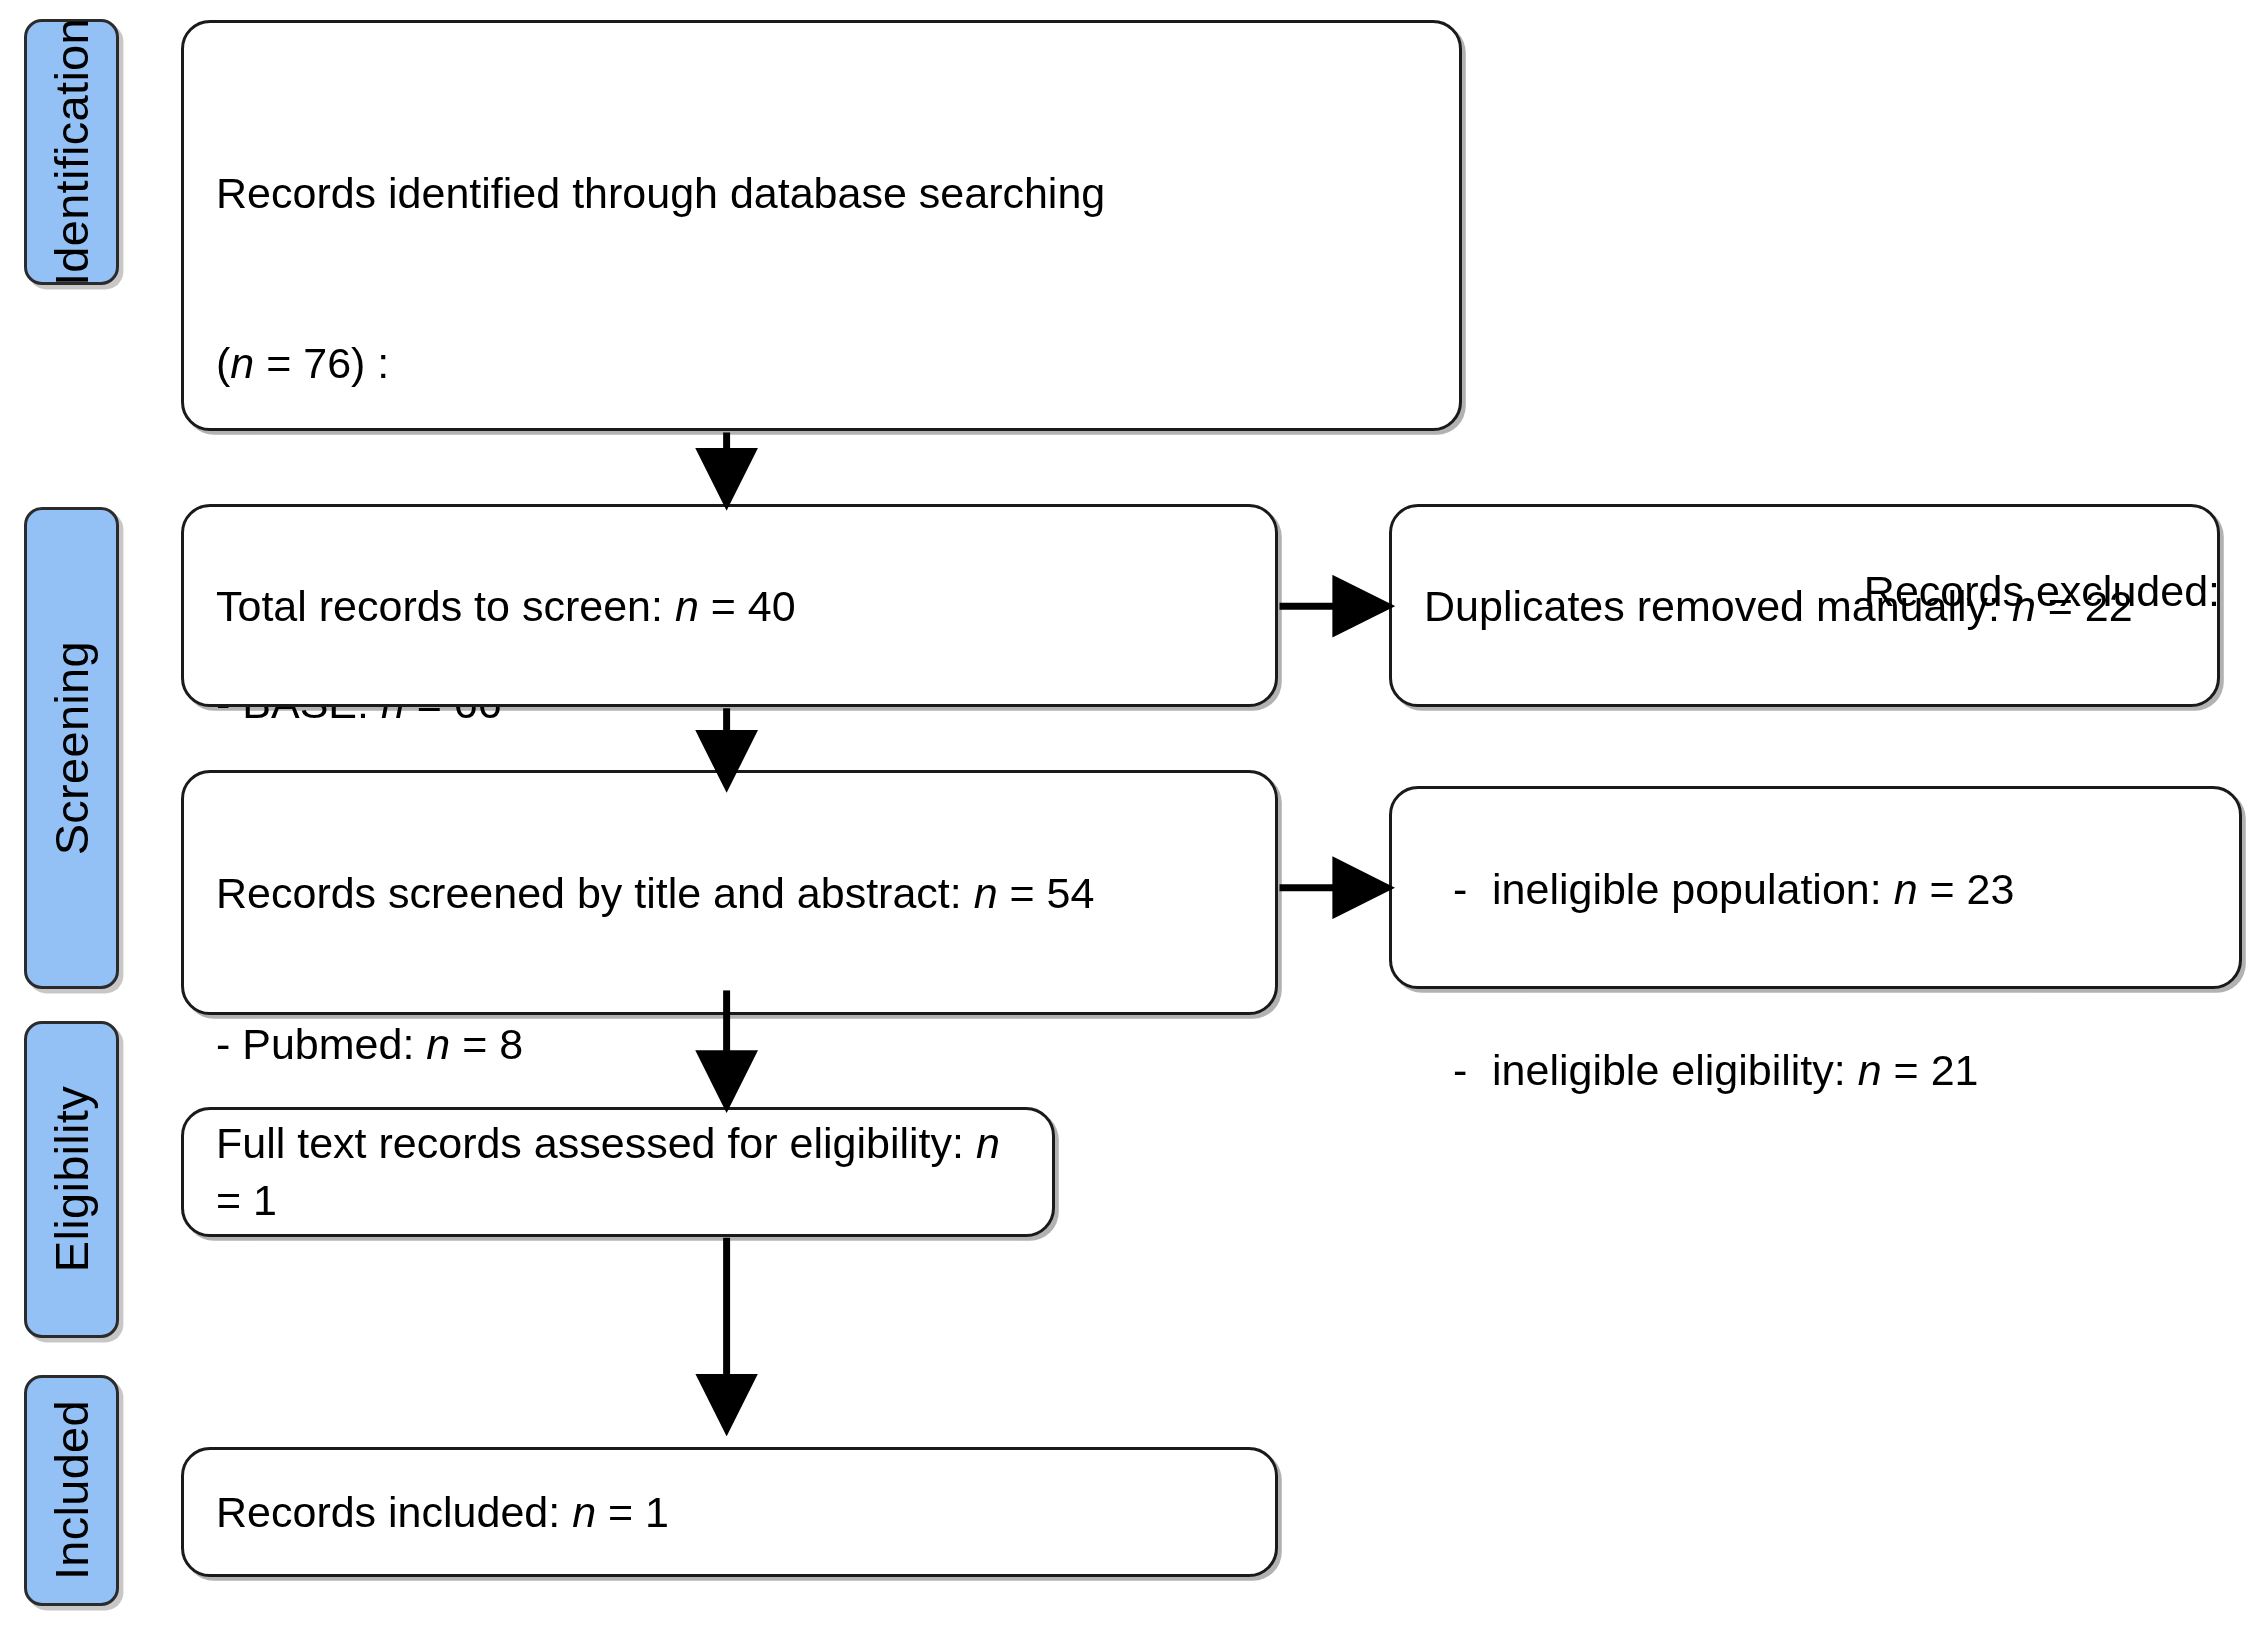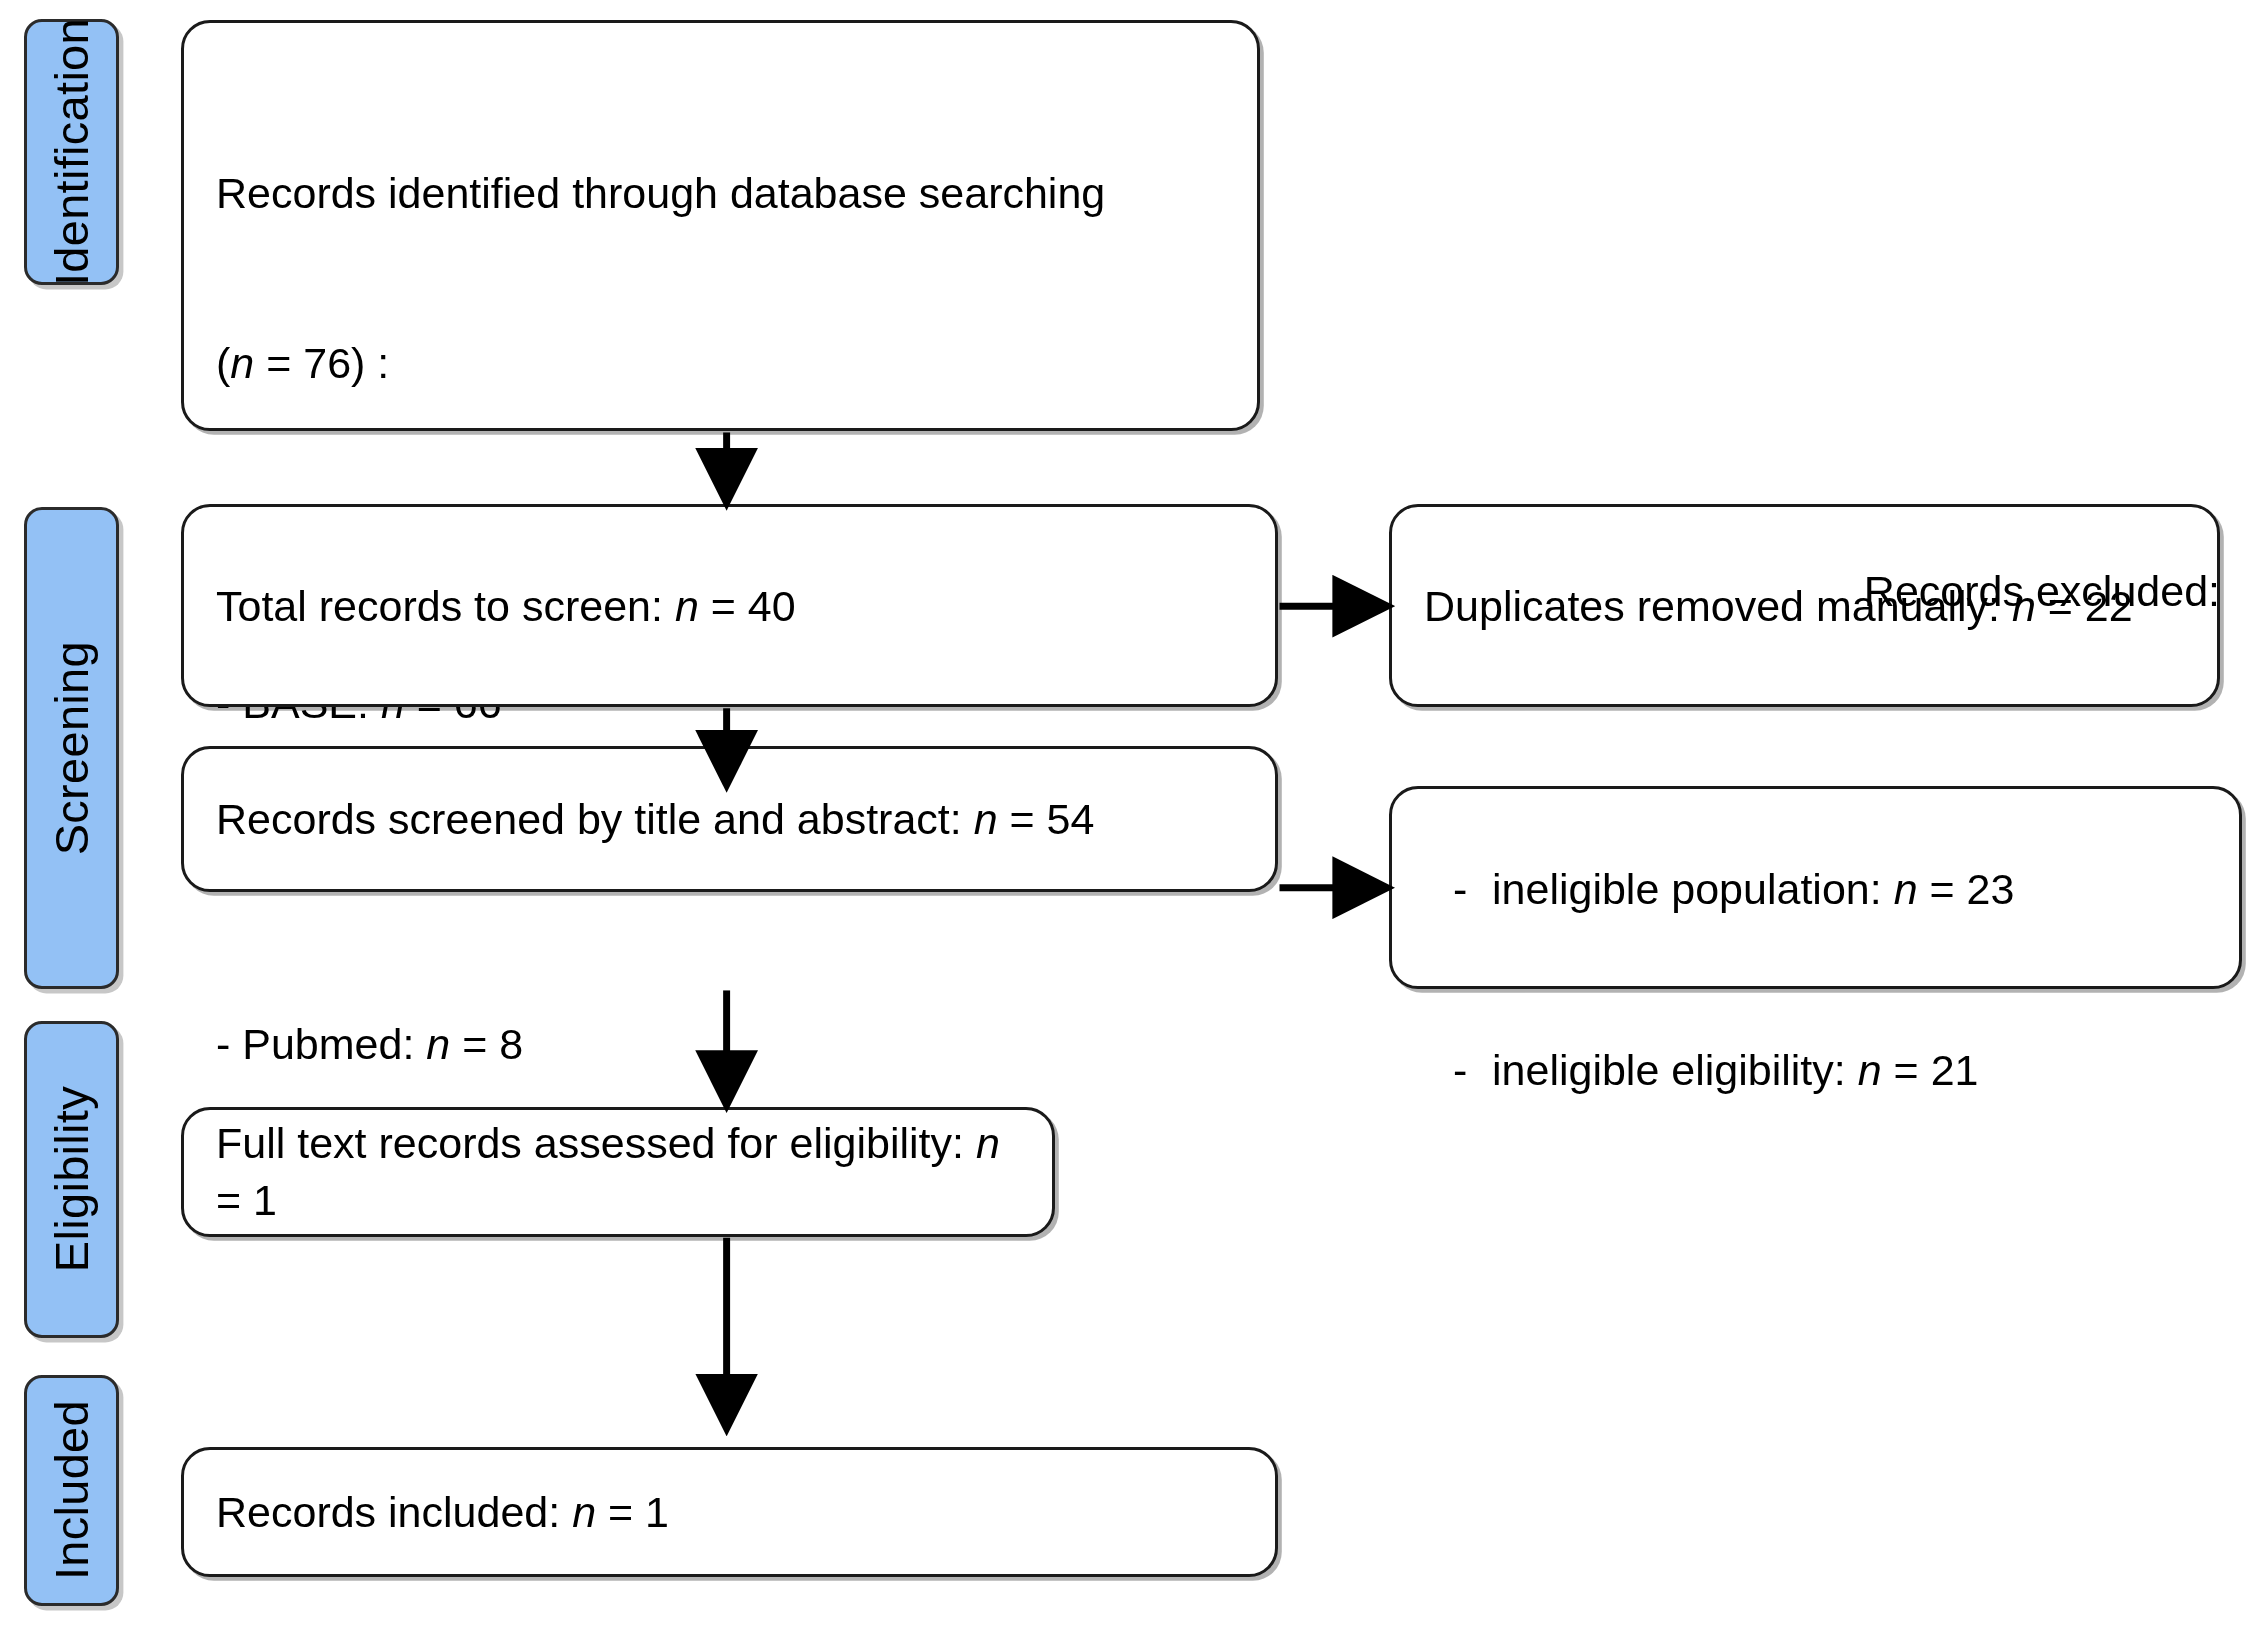--- a/index.html
+++ b/index.html
@@ -106,41 +106,41 @@
   </div>
 
   <div class="stage-box" style="left:24px; top:1021px; width:95px; height:317px;">
     <span class="stage-label">Eligibility</span>
   </div>
 
   <div class="stage-box" style="left:24px; top:1375px; width:95px; height:231px;">
     <span class="stage-label">Included</span>
   </div>
 
-  <div class="flow-box" style="left:181px; top:20px; width:1079px; height:411px;">
+  <div class="flow-box" style="left:181px; top:20px; width:1281px; height:411px;">
     <div class="flow-text vtop">
       <div>Records identified through database searching</div>
       <div><span>(</span><span class="ital">n</span><span> = 76) :</span></div>
       <div><span>- ACM: </span><span class="ital">n</span><span> = 1</span></div>
       <div><span>- BASE: </span><span class="ital">n</span><span> = 66</span></div>
       <div><span>- DOAJ: </span><span class="ital">n</span><span> = 0</span></div>
       <div><span>- Pubmed: </span><span class="ital">n</span><span> = 8</span></div>
       <div><span>- SciELO: </span><span class="ital">n</span><span> = 1</span></div>
     </div>
   </div>
 
   <div class="flow-box" style="left:181px; top:504px; width:1097px; height:203px;">
     <div class="flow-text vcenter"><span>Total records to screen: </span><span class="ital">n</span><span> = 40</span></div>
   </div>
 
   <div class="flow-box" style="left:1389px; top:504px; width:831px; height:203px;">
     <div class="flow-text vcenter"><span>Duplicates removed manually: </span><span class="ital">n</span><span> = 22</span></div>
   </div>
 
-  <div class="flow-box" style="left:181px; top:746px; width:1097px; height:146px;">
+  <div class="flow-box" style="left:181px; top:770px; width:1097px; height:245px;">
     <div class="flow-text vcenter"><span>Records screened by title and abstract: </span><span class="ital">n</span><span> = 54</span></div>
   </div>
 
   <div class="flow-box" style="left:1389px; top:786px; width:853px; height:203px;">
     <div class="flow-text vcenter">
       <div class="excl-head">Records excluded:</div>
       <ul class="excl-list">
         <li>
           <span class="excl-bullet">-</span>
           <span><span>ineligible population: </span><span class="ital">n</span><span> = 23</span></span>

